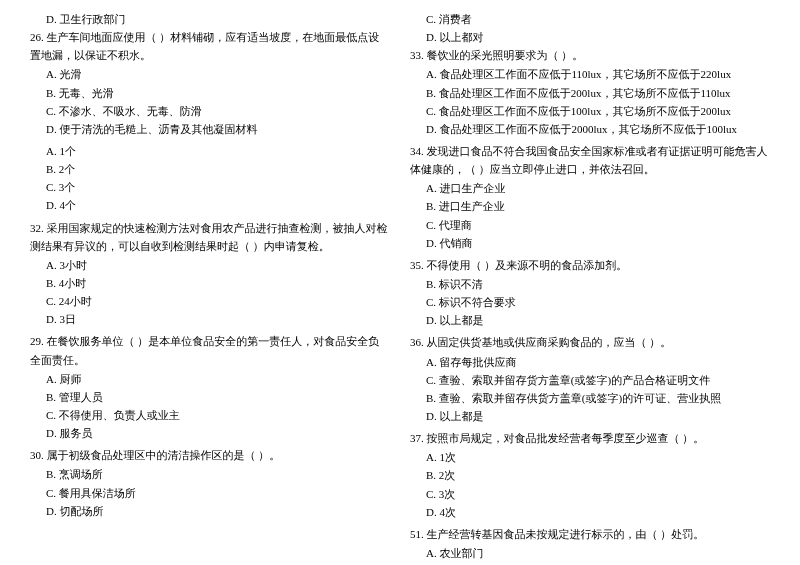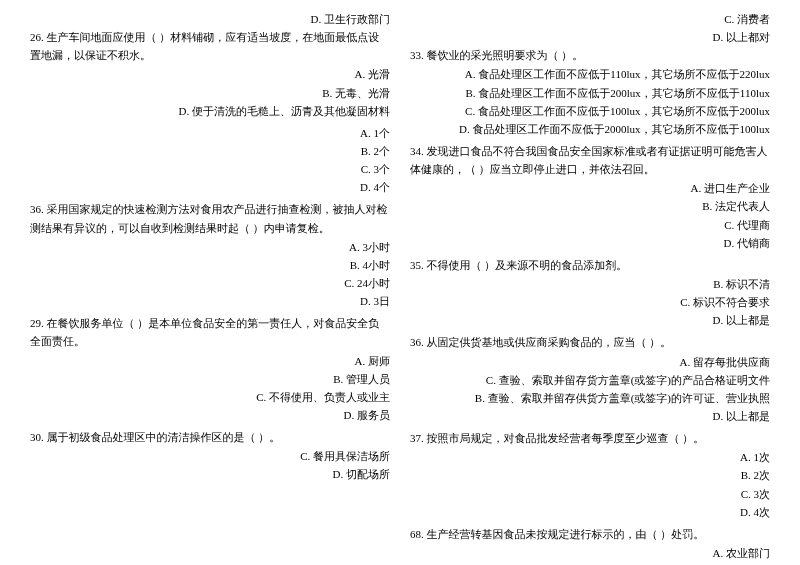--- a/index.html
+++ b/index.html
@@ -32,76 +32,77 @@
     }
     .question-block {
       margin-bottom: 4px;
     }
     .question-text {
       text-indent: 0;
       margin-bottom: 1px;
     }
     .option {
       padding-left: 16px;
-      text-align: right;
     }
   </style>
 </head>
 <body>
 
 <div class="page-container">
   <div class="two-column">
     <div class="column" id="left-col">
         <div class="option">D. 卫生行政部门</div>
         <div class="question-block">
           <div class="question-text">26. 生产车间地面应使用（  ）材料铺砌，应有适当坡度，在地面最低点设置地漏，以保证不积水。</div>
           <div class="option">A. 光滑</div>
           <div class="option">B. 无毒、光滑</div>
+          <div class="option">C. 不渗水、不吸水、无毒、防滑</div>
           <div class="option">D. 便于清洗的毛糙上、沥青及其他凝固材料</div>
         </div>
         <div class="question-block">
           <div class="option">A. 1个</div>
           <div class="option">B. 2个</div>
           <div class="option">C. 3个</div>
           <div class="option">D. 4个</div>
         </div>
         <div class="question-block">
-          <div class="question-text">36. 采用国家规定的快速检测方法对食用农产品进行抽查检测，被抽人对检测结果有异议的，可以自收到检测结果时起（  ）内申请复检。</div>
+          <div class="question-text">32. 采用国家规定的快速检测方法对食用农产品进行抽查检测，被抽人对检测结果有异议的，可以自收到检测结果时起（  ）内申请复检。</div>
           <div class="option">A. 3小时</div>
           <div class="option">B. 4小时</div>
           <div class="option">C. 24小时</div>
           <div class="option">D. 3日</div>
         </div>
         <div class="question-block">
           <div class="question-text">29. 在餐饮服务单位（  ）是本单位食品安全的第一责任人，对食品安全负全面责任。</div>
           <div class="option">A. 厨师</div>
           <div class="option">B. 管理人员</div>
           <div class="option">C. 不得使用、负责人或业主</div>
           <div class="option">D. 服务员</div>
         </div>
         <div class="question-block">
           <div class="question-text">30. 属于初级食品处理区中的清洁操作区的是（  ）。</div>
+          <div class="option">B. 烹调场所</div>
           <div class="option">C. 餐用具保洁场所</div>
           <div class="option">D. 切配场所</div>
         </div>
       </div>
     <div class="column" id="right-col">
         <div class="option">C. 消费者</div>
         <div class="option">D. 以上都对</div>
         <div class="question-block">
           <div class="question-text">33. 餐饮业的采光照明要求为（  ）。</div>
           <div class="option">A. 食品处理区工作面不应低于110lux，其它场所不应低于220lux</div>
           <div class="option">B. 食品处理区工作面不应低于200lux，其它场所不应低于110lux</div>
           <div class="option">C. 食品处理区工作面不应低于100lux，其它场所不应低于200lux</div>
           <div class="option">D. 食品处理区工作面不应低于2000lux，其它场所不应低于100lux</div>
         </div>
         <div class="question-block">
           <div class="question-text">34. 发现进口食品不符合我国食品安全国家标准或者有证据证明可能危害人体健康的，（  ）应当立即停止进口，并依法召回。</div>
           <div class="option">A. 进口生产企业</div>
-          <div class="option">B. 法定代表人</div>
+          <div class="option">B. 进口生产企业</div>
           <div class="option">C. 代理商</div>
           <div class="option">D. 代销商</div>
         </div>
         <div class="question-block">
           <div class="question-text">35. 不得使用（  ）及来源不明的食品添加剂。</div>
           <div class="option">B. 标识不清</div>
           <div class="option">C. 标识不符合要求</div>
           <div class="option">D. 以上都是</div>
         </div>
         <div class="question-block">
@@ -112,19 +113,19 @@
           <div class="option">D. 以上都是</div>
         </div>
         <div class="question-block">
           <div class="question-text">37. 按照市局规定，对食品批发经营者每季度至少巡查（  ）。</div>
           <div class="option">A. 1次</div>
           <div class="option">B. 2次</div>
           <div class="option">C. 3次</div>
           <div class="option">D. 4次</div>
         </div>
         <div class="question-block">
-          <div class="question-text">68. 生产经营转基因食品未按规定进行标示的，由（  ）处罚。</div>
+          <div class="question-text">51. 生产经营转基因食品未按规定进行标示的，由（  ）处罚。</div>
           <div class="option">A. 农业部门</div>
         </div>
       </div>
   </div>
 
 </div>
 
 </body></html>

